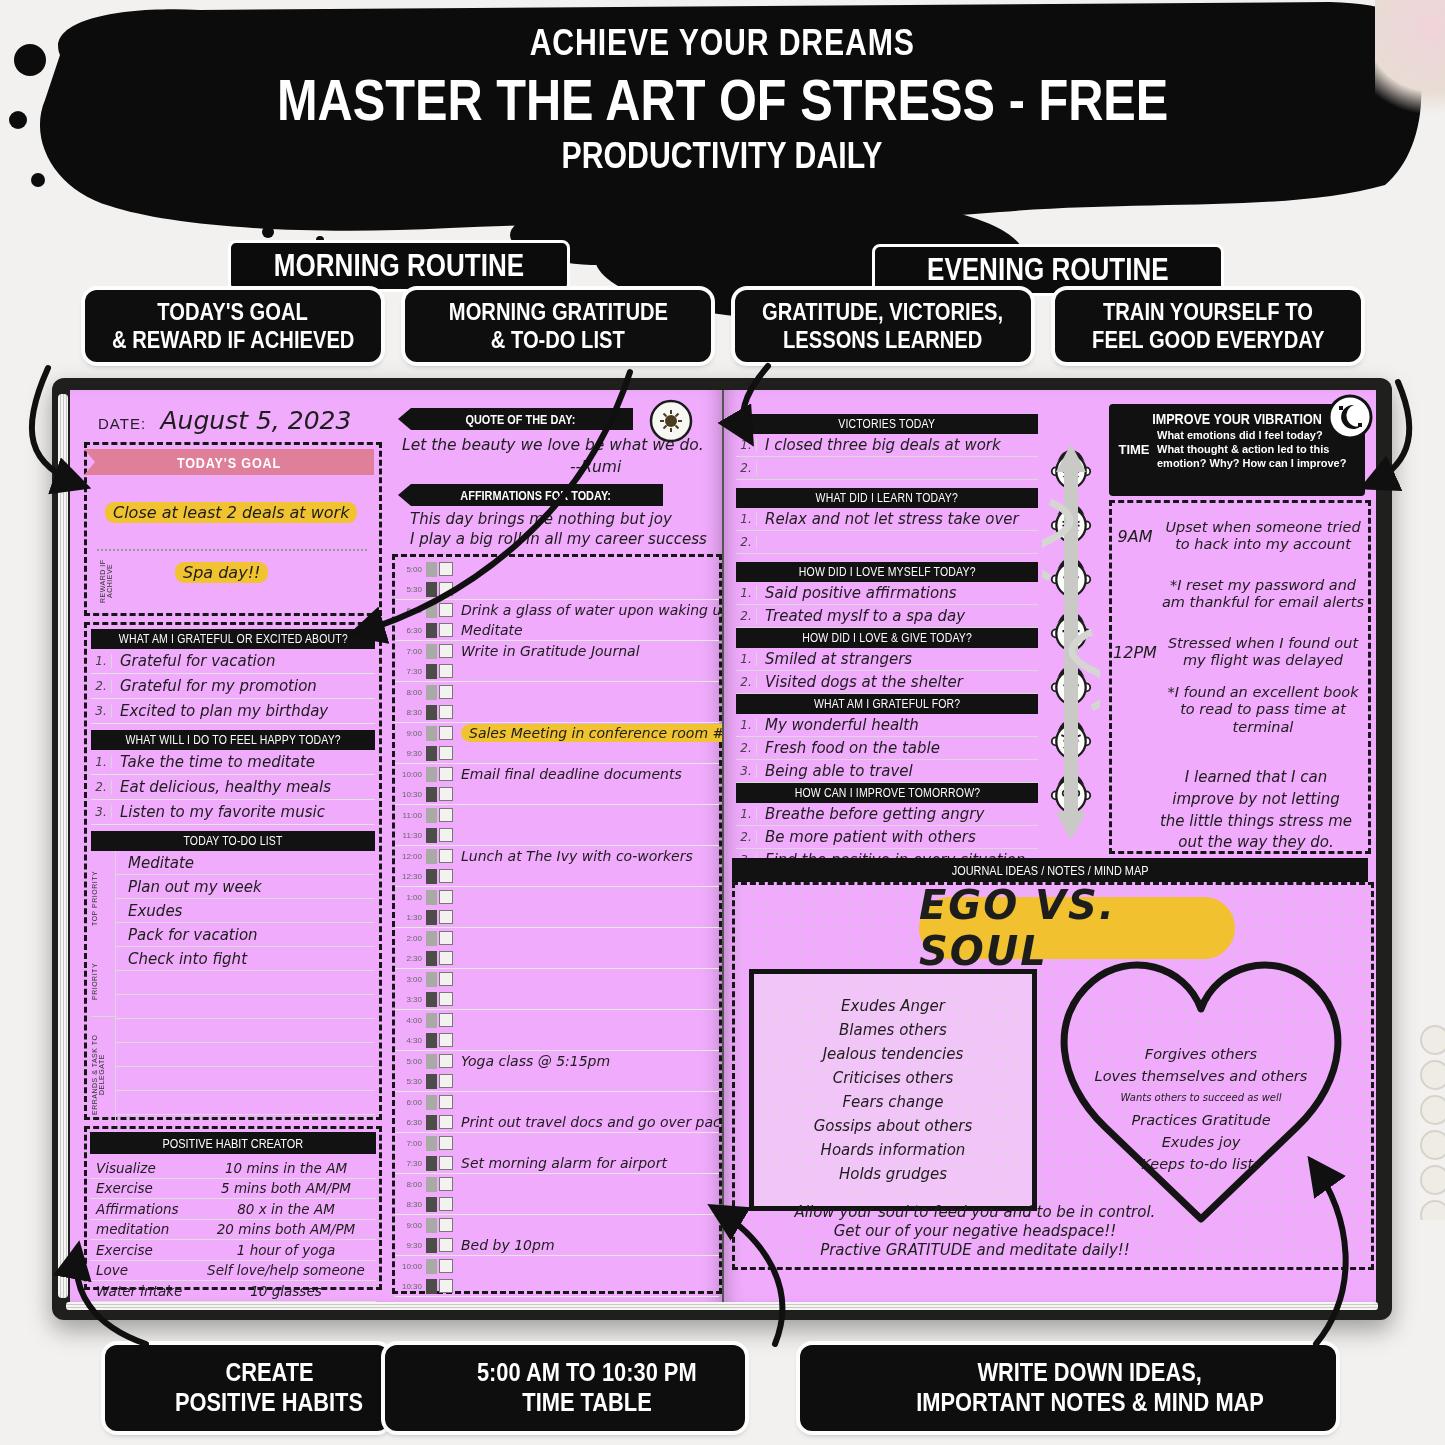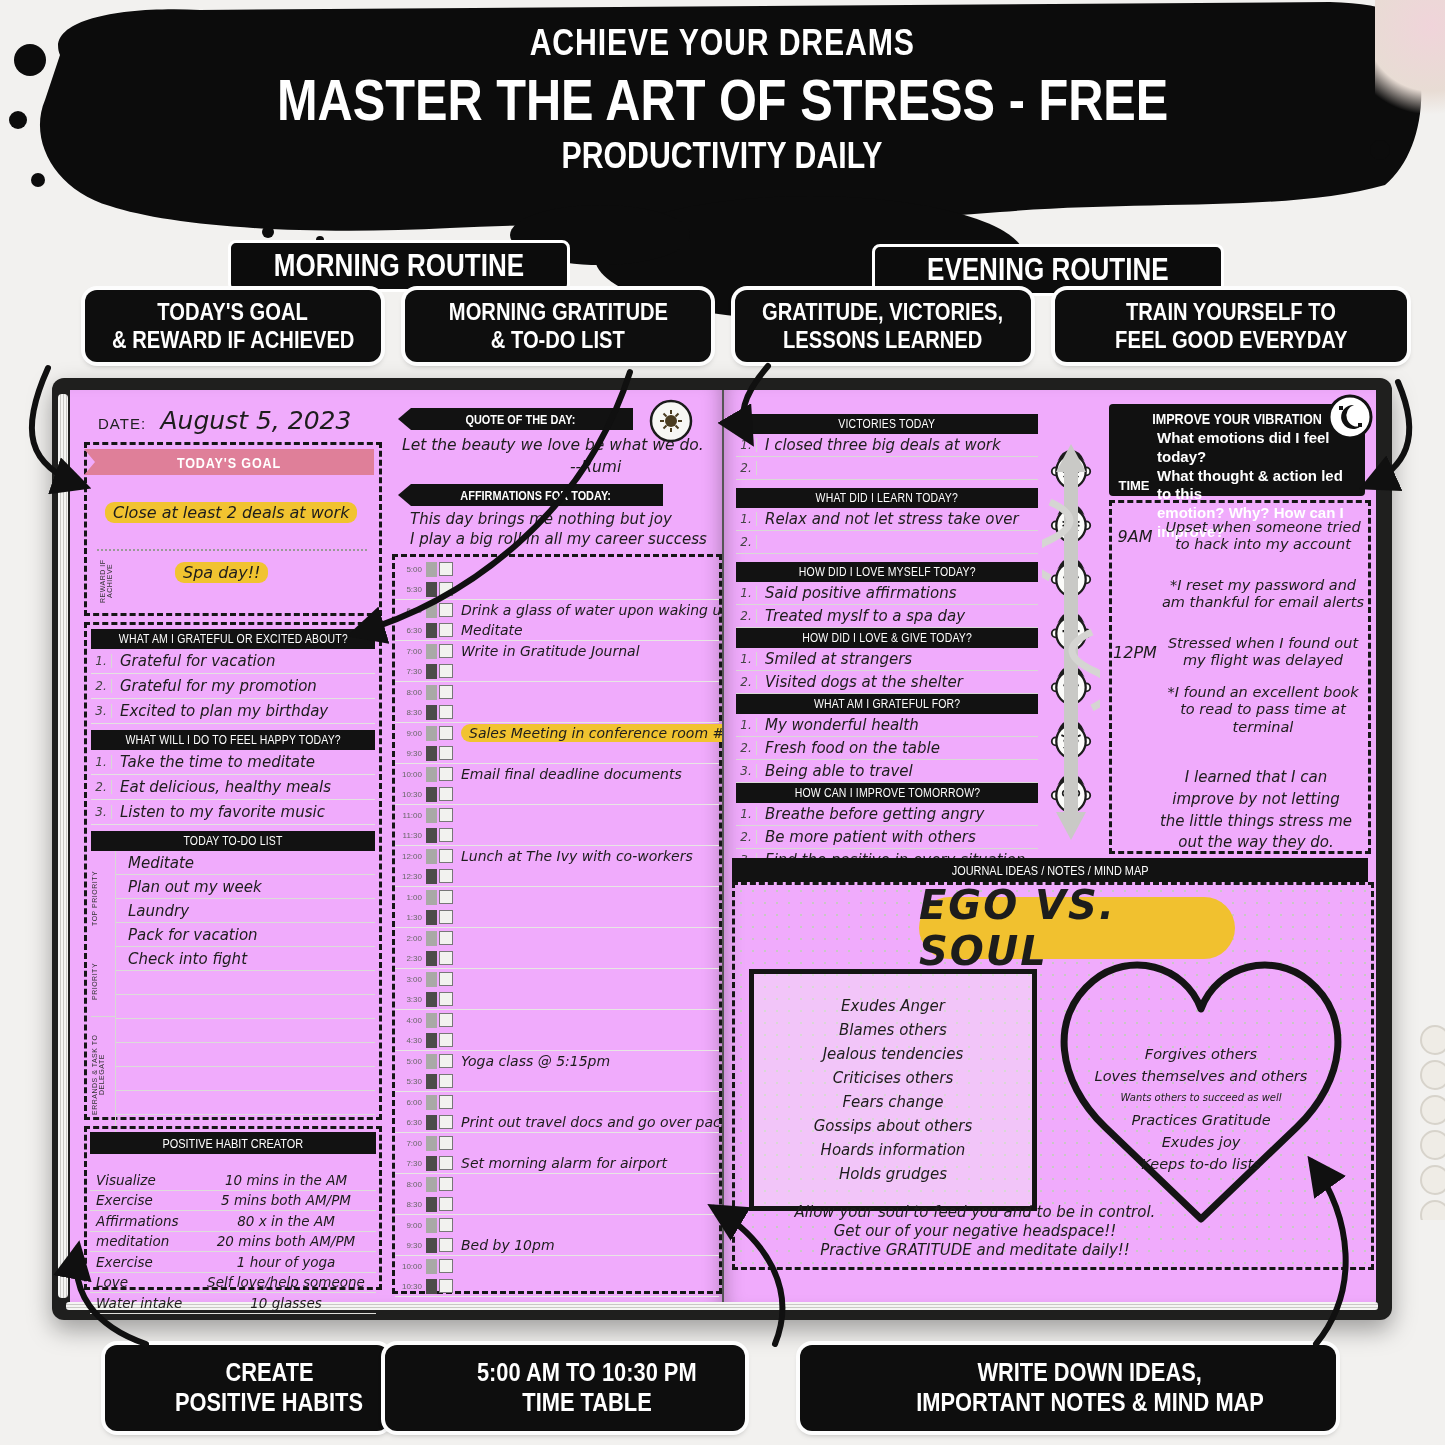--- a/index.html
+++ b/index.html
@@ -67,21 +67,21 @@
   .stime{width:27px;text-align:right;font-size:8px;color:#666;flex:none;margin-right:2px;}
   .blk{width:11px;height:15px;flex:none;margin:0 2px;}
   .srow:nth-child(odd) .blk{background:#a9a9a6;}
   .srow:nth-child(even) .blk{background:#4c4c49;}
   .sbox{width:12px;height:12px;border:1.5px solid #777;background:#f2f2ef;flex:none;margin-right:8px;}
   .stext{font-size:14px;white-space:nowrap;}
   
   .rrow{display:flex;align-items:center;height:22px;border-bottom:1px solid #d9d9d6;font-size:15px;}
   .vib-hdr{background:#111;color:#fff;border-radius:4px;}
   .vib-title{font-size:15px;font-weight:700;text-align:center;padding-top:6px;}
-  .vib-q{font-size:15px;line-height:1.25;font-weight:700;}
+  .vib-q{font-size:11px;line-height:1.25;font-weight:700;}
   .vib-entry{display:flex;align-items:center;}
   .vib-time{width:46px;font-size:16px;font-weight:400;flex:none;text-align:center;}
   .vib-text{flex:1;text-align:center;font-size:14.5px;line-height:1.2;}
   .dots{background-image:radial-gradient(#c8c8c4 1px,transparent 1.3px);background-size:12px 12px;}
   .ego-pill{background:#f1c12f;border-radius:32px;display:flex;align-items:center;justify-content:center;
             font-size:40px;font-weight:700;letter-spacing:2px;}
   .mm-line{font-size:15px;line-height:24px;text-align:center;}
   .foot-line{font-size:15px;line-height:19px;text-align:center;}
   .faces svg{display:block;margin:2px auto;}
 </style>
@@ -136,21 +136,21 @@
     <span class="cond">&amp; REWARD IF ACHIEVED</span>
   </div>
   <div class="abs callout top4" style="left:405px;top:290px;width:306px;height:72px;">
     <span class="cond">MORNING GRATITUDE</span>
     <span class="cond">&amp; TO-DO LIST</span>
   </div>
   <div class="abs callout top4" style="left:735px;top:290px;width:296px;height:72px;">
     <span class="cond">GRATITUDE, VICTORIES,</span>
     <span class="cond">LESSONS LEARNED</span>
   </div>
-  <div class="abs callout top4" style="left:1055px;top:290px;width:352px;height:72px;">
+  <div class="abs callout top4" style="left:1055px;top:290px;width:306px;height:72px;">
     <span class="cond">TRAIN YOURSELF TO</span>
     <span class="cond">FEEL GOOD EVERYDAY</span>
   </div>
 
   <div class="abs book">
     <div class="abs stack-left"></div>
     <div class="abs stack-bottom"></div>
 
     <div class="abs page page-left">
 
@@ -223,32 +223,32 @@
         </div>
         <div class="todo-area" style="margin:0 4px;height:282px;">
           <div class="todo-gutter">
             <div class="vlabel" style="height:95px;">TOP PRIORITY</div>
             <div class="vlabel" style="height:70px;border-top:1px solid #d8d8d5;">PRIORITY</div>
             <div class="vlabel" style="height:115px;border-top:1px solid #d8d8d5;">ERRANDS &amp; TASK TO DELEGATE</div>
           </div>
           <div class="todo-lines hand">
             <div>Meditate</div>
               <div>Plan out my week</div>
-              <div>Laundry</div>
+              <div>Exudes</div>
               <div>Pack for vacation</div>
               <div>Check into fight</div>
           </div>
         </div>
       </div>
 
       <div class="abs dash" style="left:14px;top:736px;width:292px;height:158px;">
         <div class="bar" style="height:22px;margin:3px 3px 0 3px;font-size:13px;">
           <span class="cond">POSITIVE HABIT CREATOR</span>
         </div>
-        <div style="margin:16px 3px;">
+        <div style="margin:4px 3px;">
 
             <div class="habit-row">
               <span class="habit-name hand">Visualize</span>
               <span class="habit-detail hand">10 mins in the AM</span>
             </div>
 
             <div class="habit-row">
               <span class="habit-name hand">Exercise</span>
               <span class="habit-detail hand">5 mins both AM/PM</span>
             </div>

